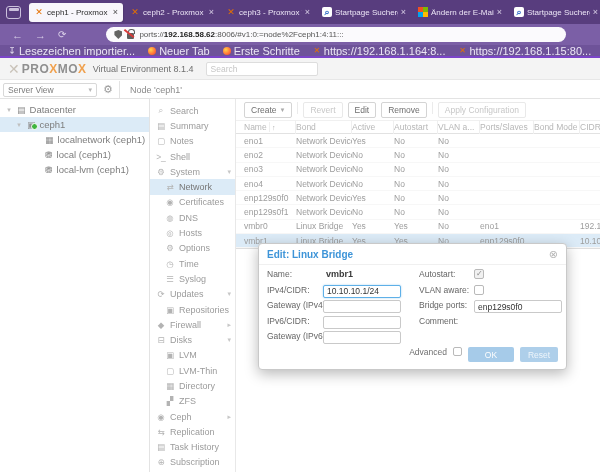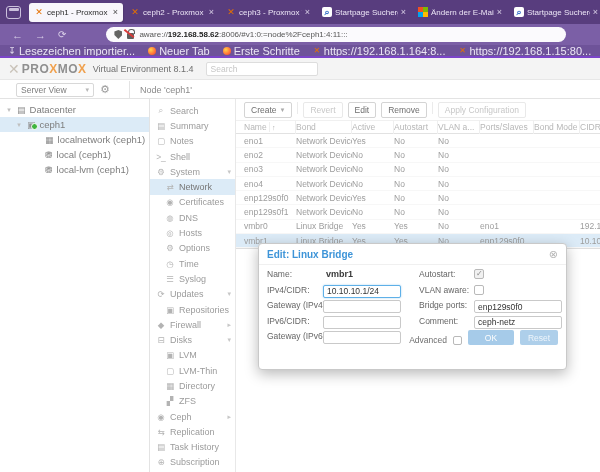--- a/index.html
+++ b/index.html
@@ -41,21 +41,21 @@
   
   .pve-header{position:absolute;top:58px;left:0;width:600px;height:22px;background:#f4f4f4;border-bottom:1px solid #e7e7e7;display:flex;align-items:center;padding:0 8px}
   .logo-mark{color:#c9c2b8;font-weight:bold;font-size:14px;margin-right:2px}
   .brand{font-weight:bold;font-size:12px;letter-spacing:.5px;color:#8f8f8f}
   .brand .bx{color:#f0a14e}
   .pve-version{font-size:9px;color:#6f6f6f;margin:0 6px 0 6px}
   .pve-search{width:112px;height:14px;border:1px solid #ddd;border-radius:2px;background:#fff;font-size:8.5px;padding:0 4px;color:#555;font-family:inherit;margin-left:6px}
   .pve-search::placeholder{color:#c6c6c6}
 
   .pve-subheader{position:absolute;top:81px;left:0;width:600px;height:18px;background:#fff;display:flex}
-  .sv-cell{width:130px;border-right:1px solid #e3e3e3;border-bottom:1px solid #e3e3e3;display:flex;align-items:center;padding:0 16px;gap:3px}
+  .sv-cell{width:120px;border-right:1px solid #e3e3e3;border-bottom:1px solid #e3e3e3;display:flex;align-items:center;padding:0 3px;gap:3px}
   .sv-combo{flex:1;height:14px;border:1px solid #d8d8d8;border-radius:2px;display:flex;align-items:center;padding:0 4px;font-size:8.5px;color:#7c7c7c;background:#fff}
   .sv-combo .chev{margin-left:auto;color:#b8b8b8;font-size:7px}
   .sv-gear{color:#9a9a9a;font-size:11px;width:16px;text-align:center}
   .node-cell{flex:1;border-bottom:1px solid #e3e3e3;display:flex;align-items:center;padding:0 10px;font-size:9px;color:#8a8a8a}
 
   .tree{position:absolute;top:99px;left:0;width:150px;bottom:0;background:#fff;border-right:1px solid #e3e3e3;padding-top:3px;font-size:9.5px;color:#7d7d7d}
   .tree-item{height:15px;display:flex;align-items:center;gap:4px;white-space:nowrap;overflow:hidden}
   .tree-item .caret{color:#bfbfbf;font-size:7px;width:8px;text-align:center;flex:0 0 auto}
   .tree-item .ticon{color:#8f8f8f;font-size:9px;flex:0 0 auto;position:relative}
   .tree-item.i0{padding-left:5px}
@@ -96,21 +96,21 @@
   .drow{display:flex;align-items:flex-start;height:15.5px}
   .dlabel{width:56px;font-size:8.5px;color:#666;flex:0 0 auto;white-space:nowrap}
   .dcol-right .dlabel{width:55px}
   .dvalue-plain{font-size:9px;font-weight:bold;color:#3a3a3a;padding-left:3px}
   .dinput{width:78px;height:13px;border:1px solid #c9c9c9;border-radius:2px;background:#fff;font-size:8.5px;color:#333;padding:0 3px;font-family:inherit}
   .dcol-right .dinput{width:88px}
   .dinput.focused{border-color:#5fb0e8;box-shadow:0 0 2px rgba(95,176,232,.6)}
   .checkbox{width:10px;height:10px;border:1px solid #b9b9b9;border-radius:2px;background:#fff;position:relative;flex:0 0 auto}
   .checkbox.checked{background:#f1f1f1}
   .checkbox.checked::after{content:"✓";position:absolute;left:1px;top:-1px;font-size:8px;color:#8a8a8a}
-  .dlg-footer{position:absolute;right:8px;bottom:24px;display:flex;align-items:flex-end;gap:6px;font-size:8.5px;color:#6f6f6f}
+  .dlg-footer{position:absolute;right:8px;bottom:7px;display:flex;align-items:flex-start;gap:6px;font-size:8.5px;color:#6f6f6f}
   .dbtn{height:15px;border-radius:2px;display:flex;align-items:center;justify-content:center;font-size:8.5px}
   .dbtn.ok{width:46px;background:#a6cbe9;color:#fdfdfd}
   .dbtn.reset{width:38px;background:#aecfea;color:#eef5fb}
 </style>
 </head>
 <body>
 
 <div class="tabbar">
   <span class="fxview"></span>
   <div style="display:flex;gap:2px;flex:1;overflow:hidden">
@@ -154,21 +154,21 @@
 </div>
 
 <div class="navbar">
   <span class="nav-arrow">←</span>
   <span class="nav-arrow">→</span>
   <span class="nav-reload">⟳</span>
   <div class="urlbar">
     <span class="icon-shield"></span>
     <span class="icon-lock"></span>
     <span>
-      <span>aware://</span><span class="url-host">192.168.58.62</span><span>:8006/#v1:0:=node%2Fceph1:4:11:::</span>
+      <span>ports://</span><span class="url-host">192.168.58.62</span><span>:8006/#v1:0:=node%2Fceph1:4:11:::</span>
     </span>
   </div>
 </div>
 
 <div class="bookmarks">
 
     <div class="bookmark">
       <span class="fav fav-import"></span>
       <span>Lesezeichen importier...</span>
     </div>
@@ -560,21 +560,20 @@
     <div class="drow">
       <span class="dlabel">VLAN aware:</span>
       <span class="checkbox"></span>
     </div>
     <div class="drow">
       <span class="dlabel">Bridge ports:</span>
       <input class="dinput" value="enp129s0f0" style="">
     </div>
     <div class="drow">
       <span class="dlabel">Comment:</span>
-      <input class="dinput" value="ceph-netz" style="">
     </div>
   </div>
 
   <div class="dlg-footer">
     <span>Advanced</span>
     <span class="checkbox" style="width:9px;height:9px"></span>
     <div class="dbtn ok">OK</div>
     <div class="dbtn reset">Reset</div>
   </div>
 </div>

